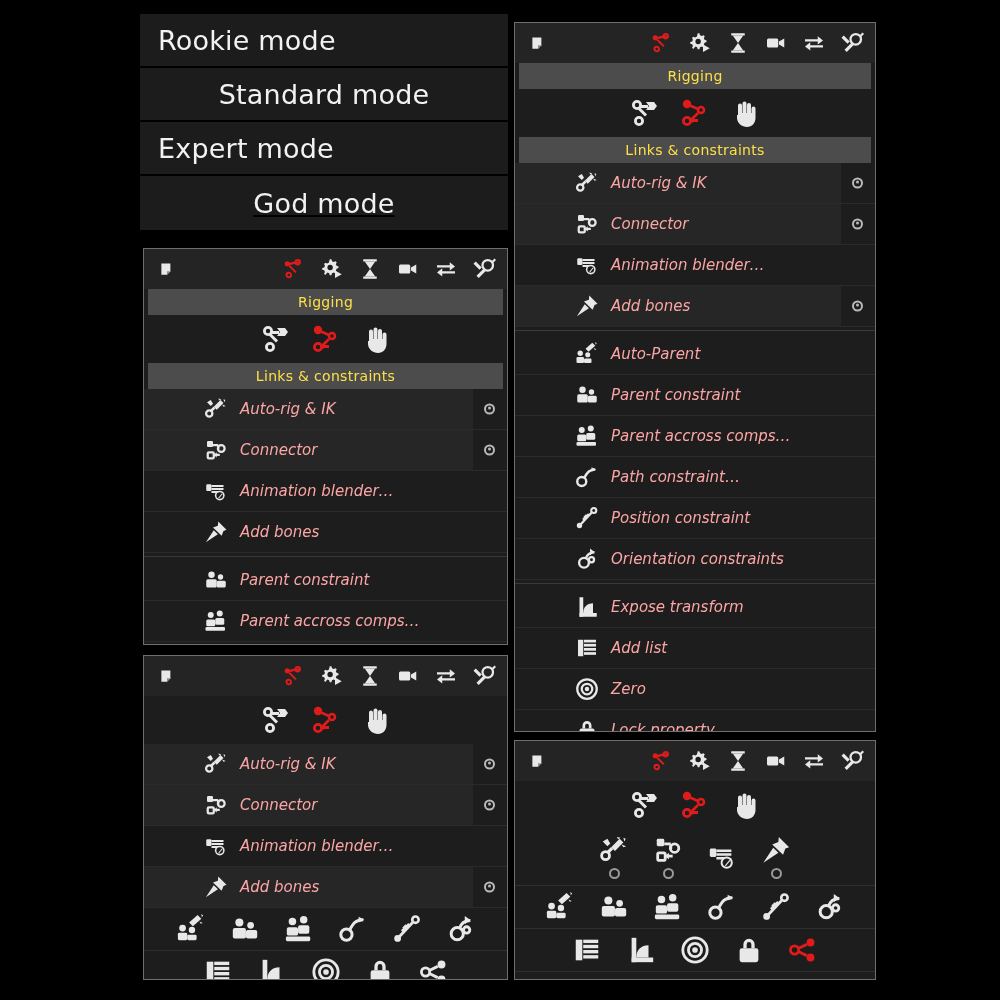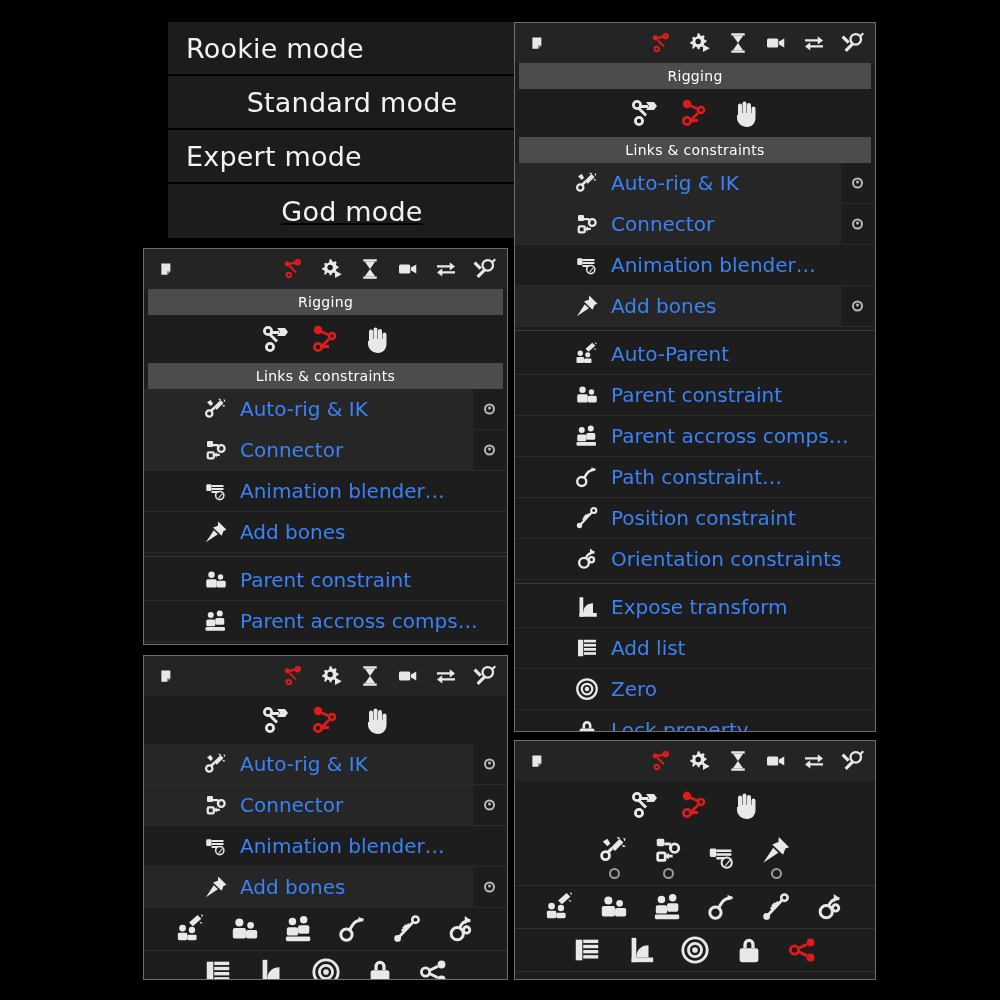--- a/index.html
+++ b/index.html
@@ -1,21 +1,21 @@
 <!DOCTYPE html>
 <html><head>
 <meta charset="utf-8">
 <style>
   html,body{margin:0;padding:0;background:#000;}
   body{width:1000px;height:1000px;overflow:hidden;
        font-family:"DejaVu Sans","Liberation Sans",sans-serif;}
   .stage{position:relative;width:1000px;height:1000px;background:#000;}
 
   
-  .modelist{position:absolute;left:140px;top:22px;width:368px;margin-left:28px;}
+  .modelist{position:absolute;left:140px;top:14px;width:368px;}
   .moderow{height:54px;background:#1c1c1c;border-bottom:2px solid #000;
            display:flex;align-items:center;box-sizing:border-box;padding:0 18px;}
   .moderow:last-child{border-bottom:none;text-decoration:underline;}
   .moderow .mlabel{color:#f2f2f2;font-size:27px;font-weight:400;
                    letter-spacing:.2px;white-space:nowrap;}
   .moderow.left{justify-content:flex-start;}
   .moderow.right{justify-content:center;}
 
   
   .panel{position:absolute;background:#1d1d1d;border:1px solid #6e6e6e;
@@ -28,34 +28,34 @@
   .titlebar{height:40px;background:#242424;display:flex;align-items:center;
             padding:0 10px;box-sizing:border-box;}
   .tb-left{display:flex;align-items:center;}
   .tb-right{margin-left:auto;display:flex;align-items:center;gap:12px;}
   .tbicon{width:26px;height:26px;display:flex;align-items:center;
           justify-content:center;}
   .tbicon svg{display:block;}
 
   .sectionbar{height:26px;background:#4c4c4c;display:flex;align-items:center;
               justify-content:center;margin:0 4px 0 4px;}
-  .sectionbar .slabel{color:#ffffff;font-size:14px;letter-spacing:.3px;}
+  .sectionbar .slabel{color:#fde047;font-size:14px;letter-spacing:.3px;}
 
   .toolrow{height:48px;display:flex;align-items:center;justify-content:center;
            gap:12px;background:#1d1d1d;}
   .toolrow .tool{width:38px;height:38px;display:flex;align-items:center;
                  justify-content:center;}
 
   .mrow{height:40px;display:flex;align-items:center;position:relative;
         border-bottom:1px solid #2a2a2a;background:#1d1d1d;}
   .mrow .hl{position:absolute;left:0;top:0;bottom:0;right:34px;background:#262626;}
   .mrow .mico{position:relative;width:96px;display:flex;align-items:center;
               justify-content:flex-end;padding-right:12px;box-sizing:border-box;}
-  .mrow .mtext{position:relative;color:#3b82f6;font-size:20px;
-               white-space:nowrap;}
+  .mrow .mtext{position:relative;color:#fca5a5;font-size:15px;
+               white-space:nowrap;font-style:italic;}
   .mrow .dot{position:absolute;right:12px;top:50%;transform:translateY(-50%);
              width:11px;height:11px;border-radius:50%;
              border:2.5px solid #b9b9b9;box-sizing:border-box;background:#1d1d1d;}
   .mrow .dot i{display:block;width:3px;height:3px;border-radius:50%;
                background:#b9b9b9;margin:1px auto;}
   .sep{height:1px;background:#3a3a3a;margin:3px 0;}
 
   .iconrow{display:flex;align-items:center;justify-content:center;gap:10px;
            padding:6px 0;border-bottom:1px solid #2f2f2f;background:#1d1d1d;}
   .iconrow .gi{width:44px;display:flex;flex-direction:column;align-items:center;}

